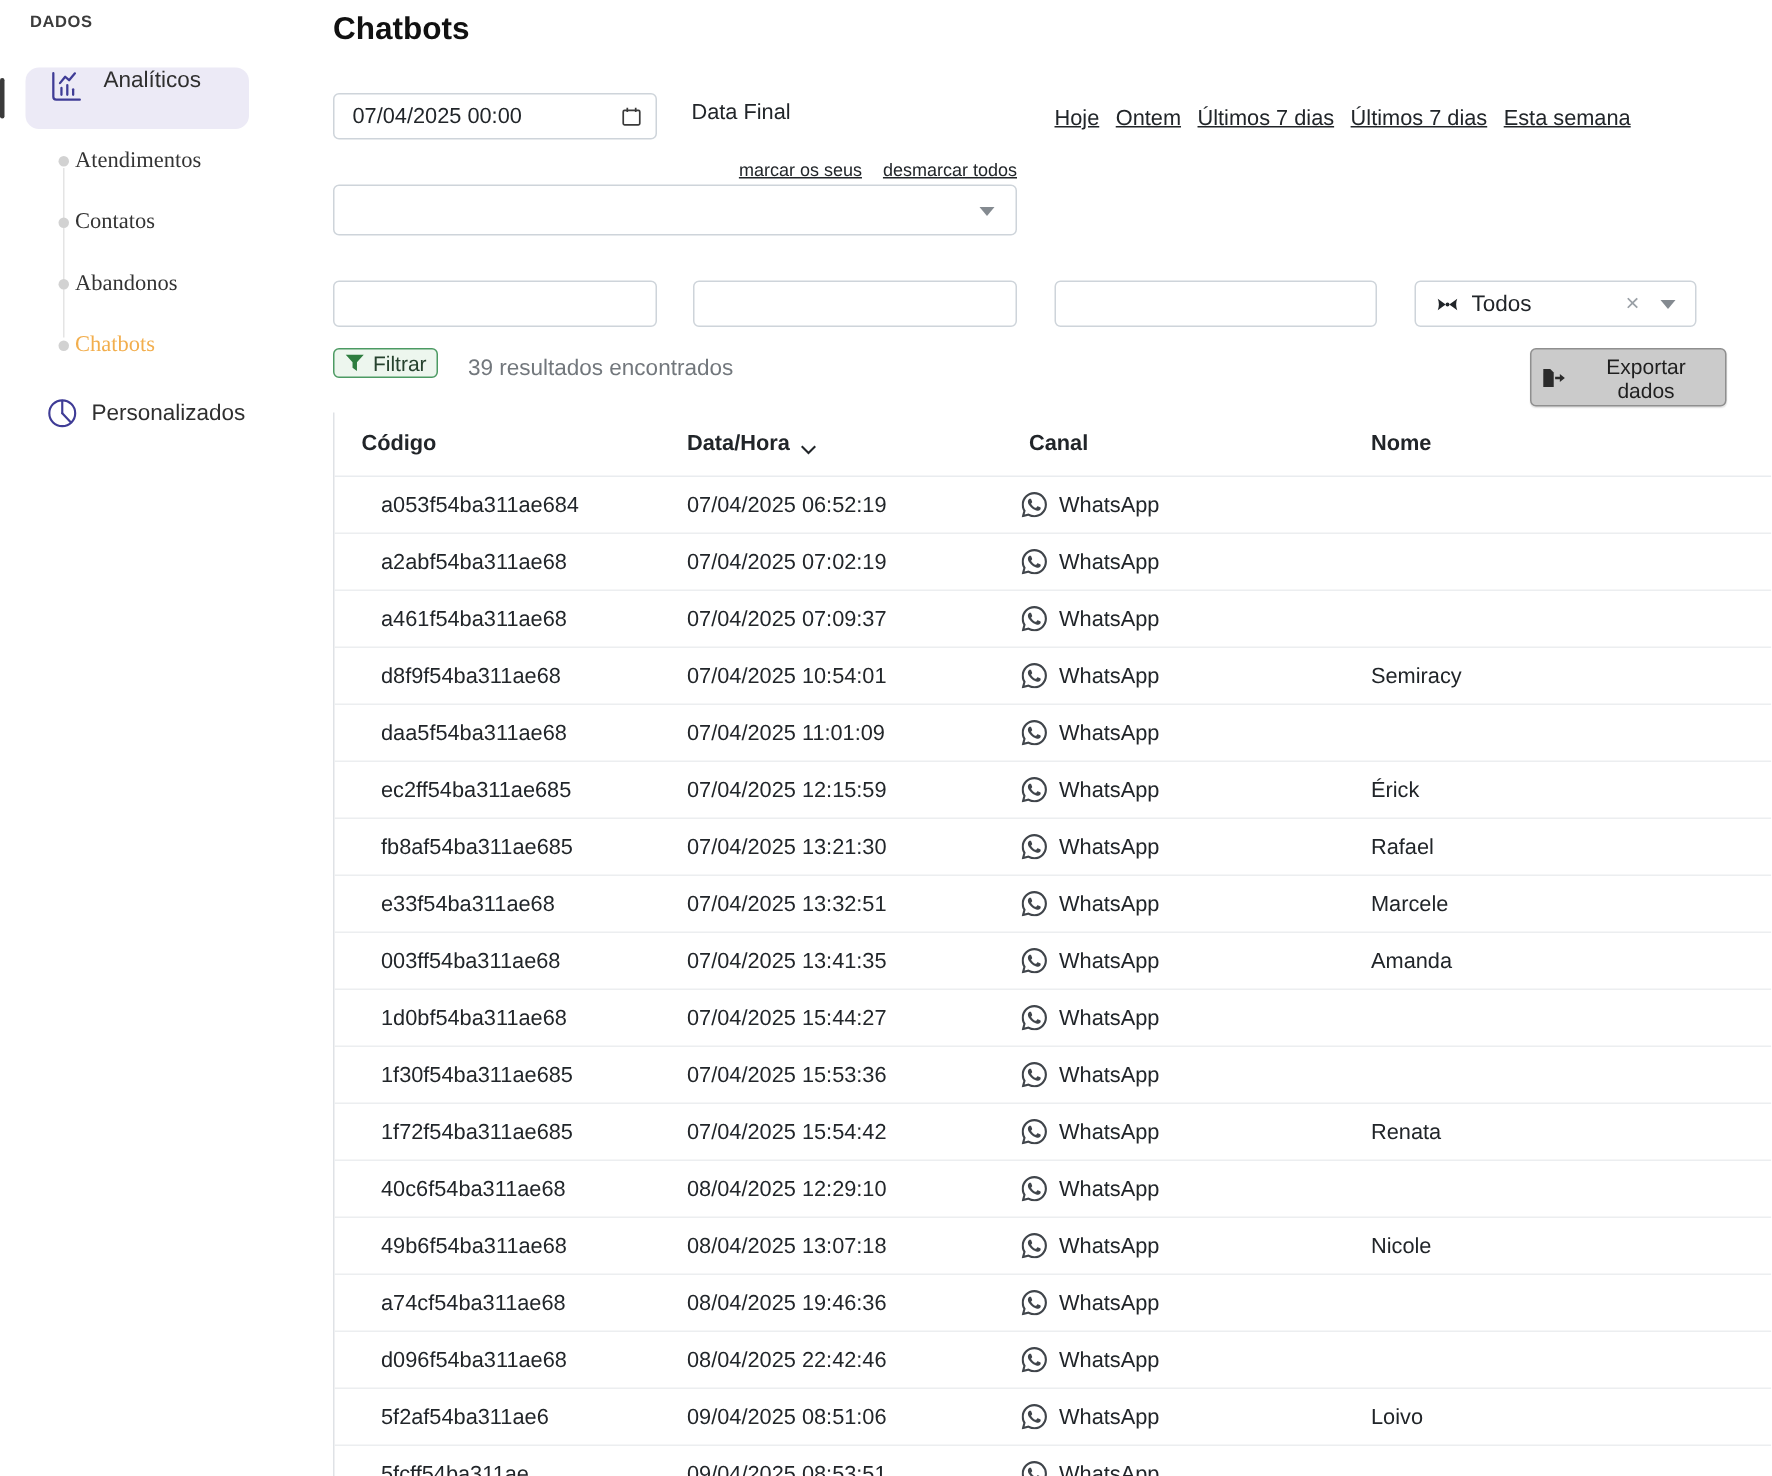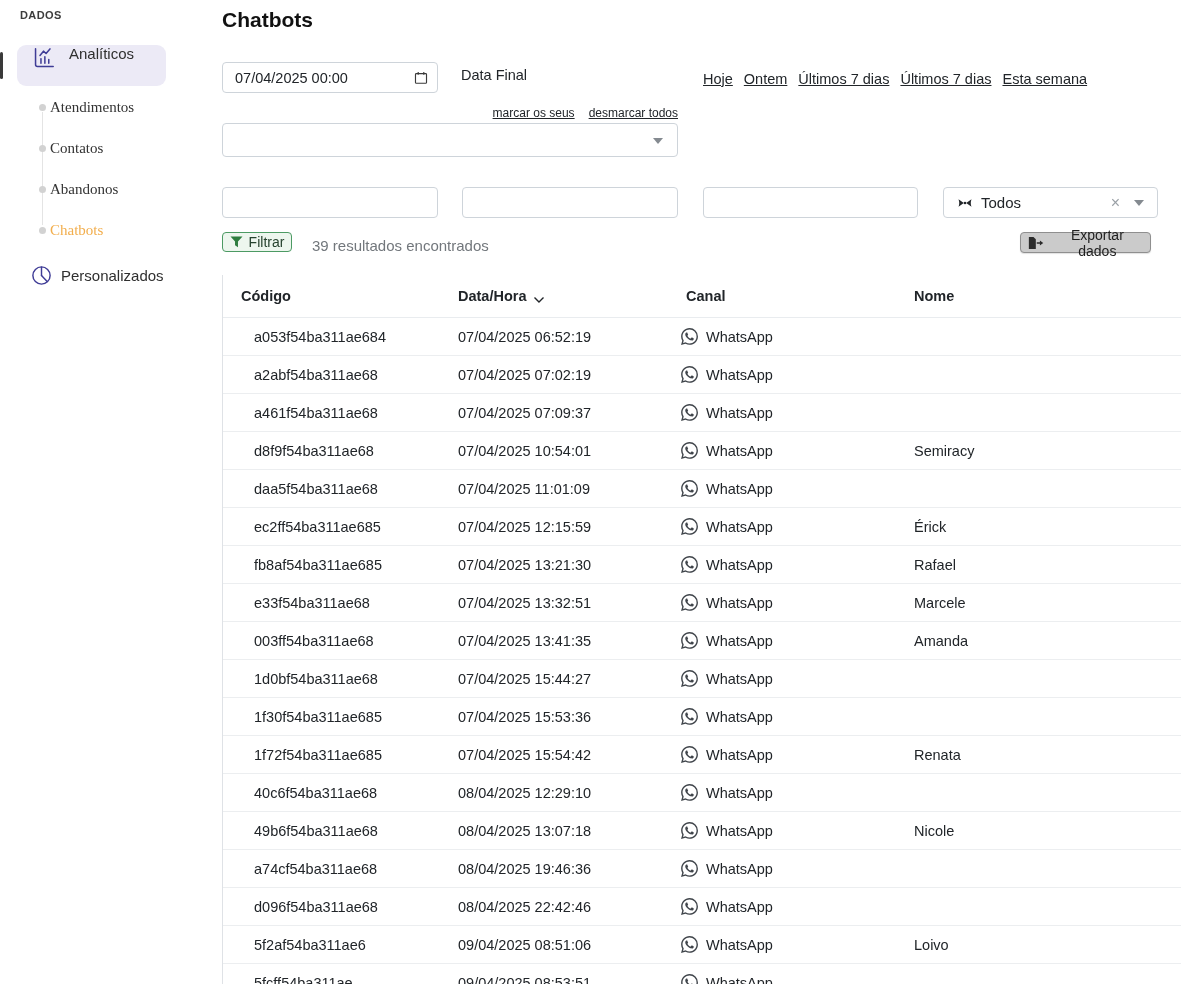--- a/index.html
+++ b/index.html
@@ -30,28 +30,28 @@
   .input-box input { border:none; outline:none; width:100%; height:100%; padding:0 28px 0 12px; font-size:14.5px; color:#212529; background:transparent; border-radius:inherit; font-family:inherit; }
   .cal-icon { position:absolute; right:9px; top:8px; }
   .quick-links { position:absolute; left:481px; top:71px; display:flex; gap:11px; }
   .quick-links a { font-size:14.5px; color:#212529; text-decoration:underline; white-space:nowrap; cursor:pointer; }
   .dept-links { position:absolute; left:0; top:106px; width:456px; display:flex; justify-content:flex-end; gap:14px; }
   .dept-links a { font-size:12px; color:#212529; text-decoration:underline; cursor:pointer; }
   .select-box { position:absolute; border:1px solid #ced4da; border-radius:4px; background:#fff; display:flex; align-items:center; }
   .caret { width:0; height:0; border-left:5px solid transparent; border-right:5px solid transparent; border-top:6px solid #848a90; }
   .dept-select { left:0; top:123px; width:456px; height:34px; }
   .dept-select .caret { position:absolute; right:14px; top:14px; }
-  .canal-select { left:721px; top:187px; width:215px; height:31px; }
+  .canal-select { left:721px; top:187px; width:188px; height:31px; }
   .canal-select .icon-compress { margin-left:13px; }
   .canal-select .lbl-txt { margin-left:8px; font-size:15px; color:#212529; }
   .canal-clear { position:absolute; right:37px; top:4px; font-size:16px; color:#9aa0a6; cursor:pointer; line-height:21px; }
   .canal-select .caret { position:absolute; right:13px; top:12px; }
   .btn-filtrar { position:absolute; left:0; top:232px; width:70px; height:20px; background:#EDF6EE; border:1px solid #4C9A63; border-radius:4px; display:flex; align-items:center; justify-content:center; gap:6px; font-size:14px; color:#26422e; cursor:pointer; font-family:inherit; }
   .results-text { position:absolute; left:90px; top:237px; font-size:15px; color:#72777c; }
-  .btn-export { position:absolute; left:798px; top:232px; width:131px; height:21px; background:#CBCBCB; border:1px solid #8F8F8F; border-radius:4px; display:flex; align-items:center; justify-content:center; gap:7px; font-size:14px; color:#1f1f1f; cursor:pointer; box-shadow:0 1px 1px rgba(0,0,0,.12); font-family:inherit; }
+  .btn-export { position:absolute; left:798px; top:232px; width:131px; height:39px; background:#CBCBCB; border:1px solid #8F8F8F; border-radius:4px; display:flex; align-items:center; justify-content:center; gap:7px; font-size:14px; color:#1f1f1f; cursor:pointer; box-shadow:0 1px 1px rgba(0,0,0,.12); font-family:inherit; }
   
   .table { position:absolute; left:0; top:275px; width:959px; border-left:1px solid #dfe2e6; }
   .thead, .trow { display:grid; grid-template-columns:235px 223px 233px 1fr; align-items:center; }
   .thead { height:43px; border-bottom:1px solid #e9ecef; font-weight:700; font-size:14.5px; color:#212529; }
   .thead .h1 { padding-left:18px; }
   .thead .h2 { display:flex; align-items:flex-end; gap:6px; cursor:pointer; }
   .thead .h3 { padding-left:5px; }
   .trow { height:38px; border-bottom:1px solid #eceef0; font-size:14.5px; color:#212529; cursor:pointer; }
   .trow .c1 { padding-left:31px; white-space:nowrap; overflow:hidden; }
   .trow .c3 { display:flex; align-items:center; gap:8px; }

